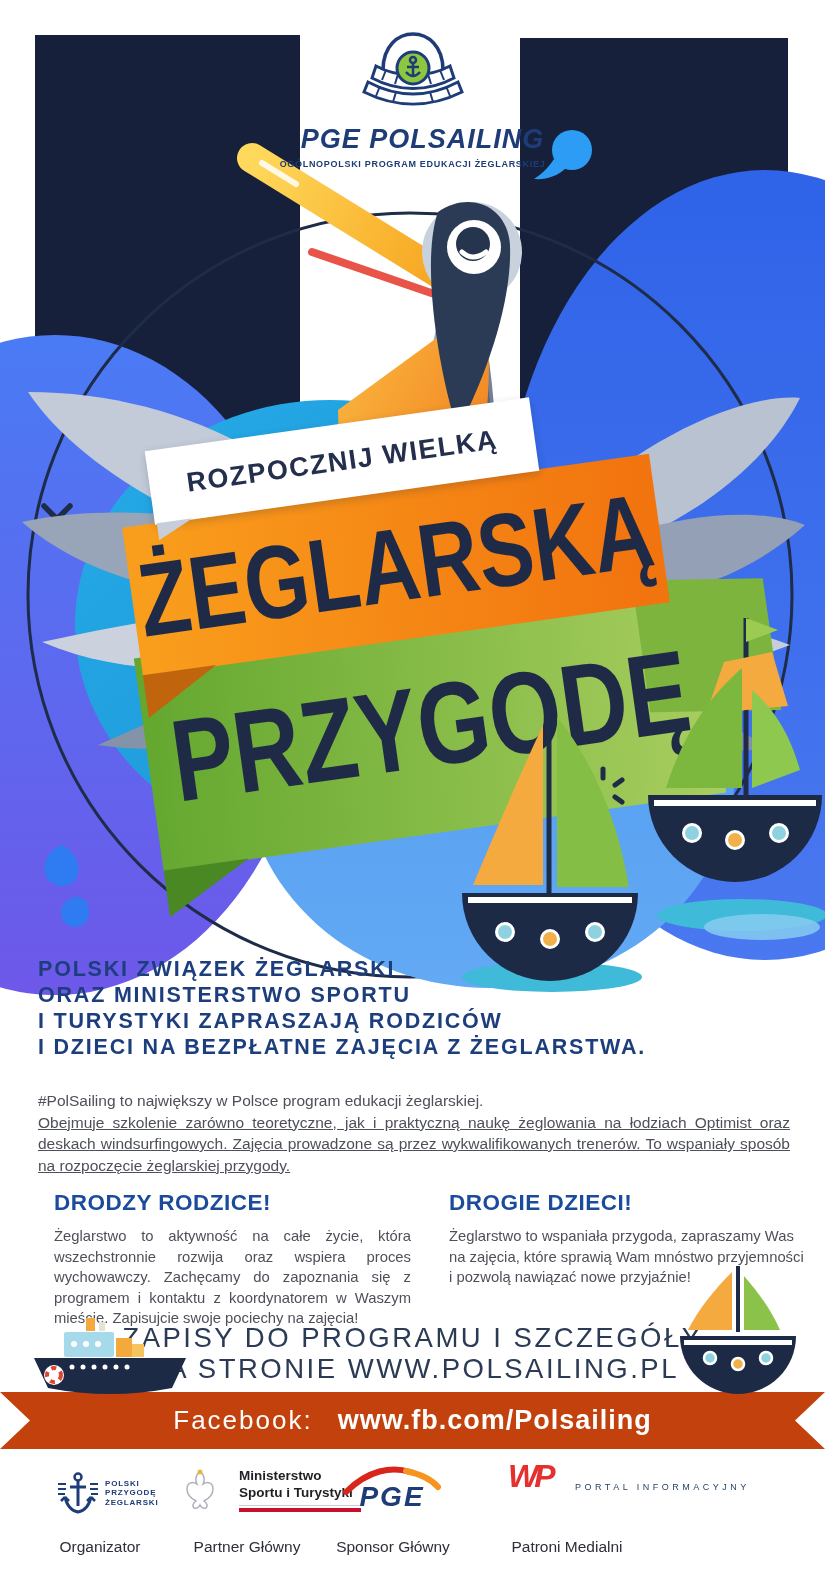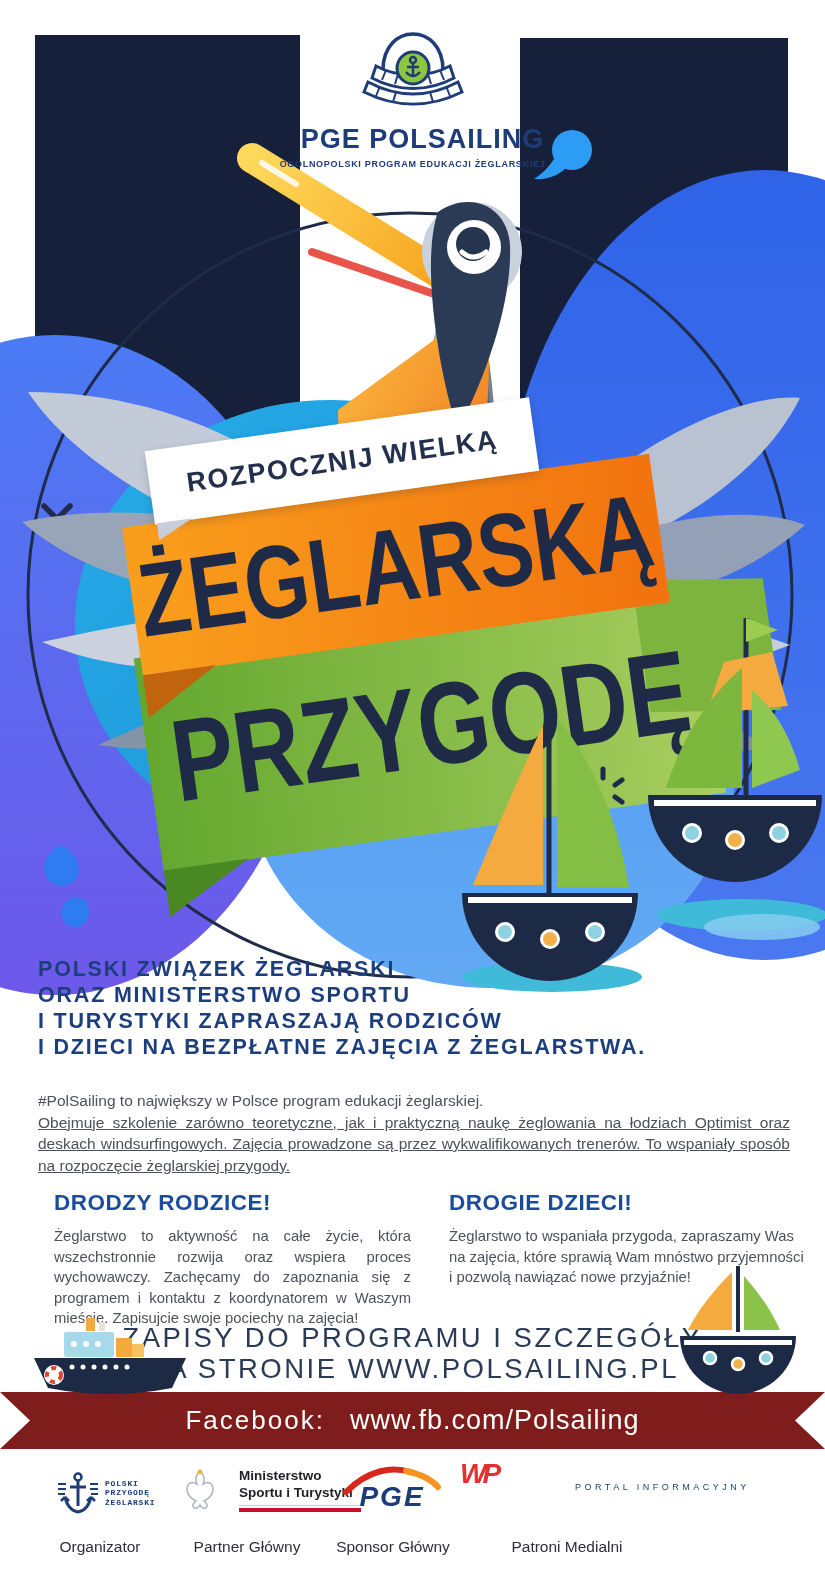--- a/index.html
+++ b/index.html
@@ -2,21 +2,21 @@
 <html><head>
 <meta charset="utf-8">
 <style>
   html,body{margin:0;padding:0;background:#ffffff;}
   .poster{
     position:relative;width:825px;height:1583px;background:#ffffff;
     overflow:hidden;font-family:"Liberation Sans",sans-serif;
   }
   
   .logo-block{position:absolute;top:26px;left:0;width:100%;text-align:center;z-index:10;}
-  .logo-title{font-size:27px;font-weight:bold;color:#1E3C78;letter-spacing:1px;margin-top:2px;padding-left:20px;}
+  .logo-title{font-size:27px;font-weight:bold;font-style:italic;color:#1E3C78;letter-spacing:1px;margin-top:2px;padding-left:20px;}
   .logo-sub{font-size:9px;font-weight:bold;color:#1E3C78;letter-spacing:0.7px;margin-top:4px;}
   
   #scene{position:absolute;left:0;top:0;z-index:1;}
   #boats{position:absolute;left:430px;top:585px;z-index:5;}
   
   .ribbon{position:absolute;display:flex;align-items:center;justify-content:center;transform:rotate(-8deg);}
   .ribbon-white{left:148px;top:424px;width:388px;height:74px;background:#ffffff;z-index:4;box-shadow:0 3px 8px rgba(20,30,60,.20);}
   .ribbon-white .txt{font-size:27px;font-weight:bold;color:#242F4D;letter-spacing:1.5px;white-space:nowrap;}
   .ribbon-orange{left:130px;top:490px;width:532px;height:150px;background:linear-gradient(95deg,#F99D1C 5%,#F2740F 95%);z-index:3;}
   .ribbon-green{left:146px;top:618px;width:568px;height:215px;background:linear-gradient(95deg,#63A72F,#A8CE5F);z-index:2;}
@@ -36,36 +36,36 @@
   .cols{position:absolute;left:38px;top:1190px;width:752px;display:flex;gap:38px;z-index:6;margin-left:16px;}
   .col{width:357px;}
   .col-title{font-size:22.5px;font-weight:bold;color:#1A4B9D;letter-spacing:0.5px;margin-bottom:10px;}
   .col-body{font-size:14.8px;line-height:20.5px;color:#4E5059;}
   .col-left .col-body{text-align:justify;}
   .signup{position:absolute;left:0;top:1322px;width:100%;text-align:center;z-index:6;}
   .signup div{font-size:27.5px;color:#2B3A55;letter-spacing:2.5px;line-height:31px;white-space:nowrap;}
   #ship-left{position:absolute;left:28px;top:1316px;z-index:6;}
   #boat-right-small{position:absolute;left:658px;top:1262px;z-index:6;}
   
-  .fb{position:absolute;left:0;top:1392px;width:825px;height:57px;background:#7f1d1d;z-index:5;
+  .fb{position:absolute;left:0;top:1392px;width:825px;height:57px;background:#c2410c;z-index:5;
       clip-path:polygon(0 0,100% 0,calc(100% - 30px) 50%,100% 100%,0 100%,30px 50%);
       display:flex;align-items:center;justify-content:center;gap:25px;}
   .fb-label{font-size:26px;color:#ffffff;letter-spacing:2px;}
-  .fb-url{font-size:27px;color:#ffffff;font-weight:normal;letter-spacing:1px;}
+  .fb-url{font-size:27px;color:#ffffff;font-weight:bold;letter-spacing:1px;}
   
   .flogo{position:absolute;z-index:6;}
   .pzz{left:58px;top:1470px;display:flex;align-items:center;gap:7px;}
-  .pzz-text div{font-size:8px;font-weight:bold;letter-spacing:.8px;color:#1E3C78;line-height:9.5px;font-family:Liberation Mono, monospace;}
+  .pzz-text div{font-size:8px;font-weight:bold;letter-spacing:.8px;color:#1E3C78;line-height:9.5px;}
   .ministry{left:183px;top:1468px;display:flex;align-items:flex-start;gap:22px;}
   .ministry-text div{font-size:13.5px;font-weight:bold;color:#1F1F24;line-height:16.5px;}
   .flagbar{margin-top:4px;width:122px;}
   .flagbar .w{height:2px;background:#ffffff;border-top:1px solid #C9CCD3;}
   .flagbar .r{height:4px;background:#C8102E;}
   .pge-logo{left:340px;top:1462px;}
-  .wp-logo{left:460px;top:1458px;font-size:28px;font-weight:bold;font-style:italic;color:#E4302E;letter-spacing:-4px;}
+  .wp-logo{left:508px;top:1458px;font-size:32px;font-weight:bold;font-style:italic;color:#E4302E;letter-spacing:-4px;}
   .zi{left:575px;top:1470px;}
   .zi-name{font-size:27px;font-weight:bold;color:#1F70B4;}
   .zi-sub{font-size:9px;letter-spacing:3.5px;color:#1E3C5E;margin-top:12px;}
   .caption{position:absolute;top:1538px;font-size:15.5px;color:#2F2F38;text-align:center;z-index:6;}
   .cap-1{left:40px;width:120px;}
   .cap-2{left:172px;width:150px;}
   .cap-3{left:318px;width:150px;}
   .cap-4{left:492px;width:150px;}
 </style>
 </head>

